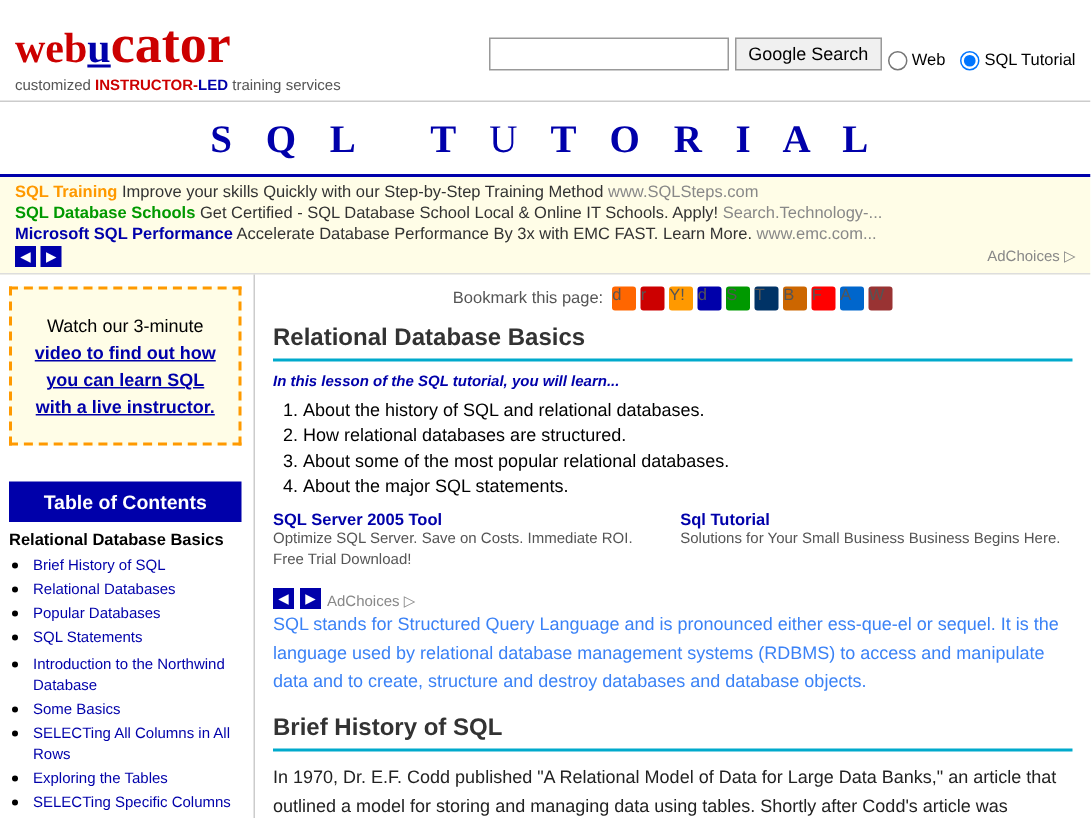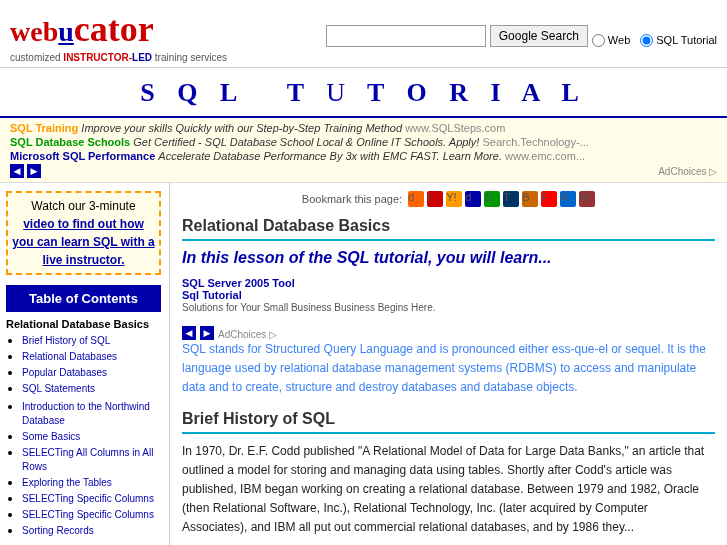--- a/index.html
+++ b/index.html
@@ -20,51 +20,51 @@
     #radio-row label { display: flex; align-items: center; gap: 3px; cursor: pointer; }
 
     
     #sql-banner { background: #fff; text-align: center; padding: 10px 0 8px 0; border-bottom: 2px solid #00a; }
     #sql-banner h1 { font-size: 26px; font-weight: bold; color: #00a; letter-spacing: 8px; font-family: Georgia, serif; text-transform: uppercase; }
 
     
     #ads-bar { background: #fffde7; border-bottom: 1px solid #ddd; padding: 4px 10px; font-size: 11px; }
     .ad-line { margin-bottom: 2px; }
     .ad-link { color: #00a; font-weight: bold; cursor: pointer; }
-    .ad-text { color: #333; font-style: italic; }
+    .ad-text { color: #333; }
     .ad-gray { color: #888; }
     #ad-choices { text-align: right; font-size: 10px; color: #888; }
     .arrow-btn { width: 14px; height: 14px; background: #00a; color: #fff; font-size: 9px; display: inline-flex; align-items: center; justify-content: center; cursor: pointer; border: none; }
 
     
     #main { display: flex; }
 
     
     #sidebar { width: 170px; min-width: 170px; padding: 8px 8px 8px 6px; border-right: 1px solid #ccc; }
-    #promo-box { border: 2px dashed #f90; background: #fffde7; padding: 4px; margin-bottom: 10px; text-align: center; font-size: 12px; line-height: 1.5; }
+    #promo-box { border: 2px dashed #f90; background: #fffde7; padding: 15px; margin-bottom: 24px; text-align: center; font-size: 12px; line-height: 1.5; }
     #promo-box a { color: #00a; font-weight: bold; cursor: pointer; }
     #toc-heading { background: #00a; color: #fff; text-align: center; font-size: 13px; font-weight: bold; padding: 6px 0; margin-bottom: 6px; }
     .toc-section-title { font-weight: bold; font-size: 11px; margin: 6px 0 3px 0; color: #000; }
     .toc-items { list-style: disc; padding-left: 16px; margin-bottom: 4px; }
     .toc-items li { margin-bottom: 2px; }
     .toc-items li a { color: #00a; font-size: 10px; text-decoration: none; cursor: pointer; }
 
     
     #content { flex: 1; padding: 8px 12px; }
     #bookmark-row { display: flex; align-items: center; gap: 6px; font-size: 11px; color: #555; margin-bottom: 10px; justify-content: center; }
     .bookmark-icons { display: flex; gap: 3px; }
     .bm-icon { width: 16px; height: 16px; border-radius: 2px; display: inline-block; }
 
     #section-title { font-size: 16px; font-weight: bold; color: #333; border-bottom: 2px solid #00aacc; padding-bottom: 4px; margin-bottom: 8px; }
-    #lesson-intro { color: #00a; font-size: 16px; font-style: italic; font-weight: bold; margin-bottom: 6px; }
+    #lesson-intro { color: #00a; font-size: 10px; font-style: italic; font-weight: bold; margin-bottom: 6px; }
     #lesson-list { padding-left: 20px; margin-bottom: 10px; }
     #lesson-list li { margin-bottom: 3px; font-size: 12px; }
 
     
-    #content-ads { display: flex; margin: 10px 0; font-size: 11px; flex-direction: column; }
+    #content-ads { display: flex; gap: 10px; margin: 10px 0; font-size: 11px; }
     .content-ad-col { flex: 1; }
     .content-ad-title { color: #00a; font-weight: bold; cursor: pointer; }
     .content-ad-text { color: #555; font-size: 10px; line-height: 1.4; }
     #content-ad-nav { display: flex; align-items: center; gap: 4px; margin-top: 4px; }
     #ad-choices2 { font-size: 10px; color: #888; margin-top: 4px; }
 
     #sql-desc { font-size: 12px; line-height: 1.6; margin-bottom: 12px; color: #3b82f6; }
 
     #brief-title { font-size: 16px; font-weight: bold; color: #333; border-bottom: 2px solid #00aacc; padding-bottom: 4px; margin-bottom: 8px; }
     #brief-text { font-size: 12px; line-height: 1.6; color: #222; }
@@ -173,24 +173,31 @@
         <span class="bm-icon" style="background:#c60;" title="Blinklist">B</span>
         <span class="bm-icon" style="background:#f00;" title="Furl">F</span>
         <span class="bm-icon" style="background:#06c;" title="Spurl">A</span>
         <span class="bm-icon" style="background:#933;" title="Wists">W</span>
       </div>
     </div>
 
     <div id="section-title">Relational Database Basics</div>
 
     <div id="lesson-intro">In this lesson of the SQL tutorial, you will learn...</div>
+    <ol id="lesson-list">
+      <li>About the history of SQL and relational databases.</li>
+      <li>How relational databases are structured.</li>
+      <li>About some of the most popular relational databases.</li>
+      <li>About the major SQL statements.</li>
+    </ol>
 
     <div id="content-ads">
       <div class="content-ad-col">
         <div class="content-ad-title">SQL Server 2005 Tool</div>
+        <div class="content-ad-text">Optimize SQL Server. Save on Costs. Immediate ROI. Free Trial Download!</div>
       </div>
       <div class="content-ad-col">
         <div class="content-ad-title">Sql Tutorial</div>
         <div class="content-ad-text">Solutions for Your Small Business Business Begins Here.</div>
       </div>
     </div>
     <div id="content-ad-nav">
       <button class="arrow-btn">◀</button>
       <button class="arrow-btn">▶</button>
       <span id="ad-choices2">AdChoices ▷</span>

